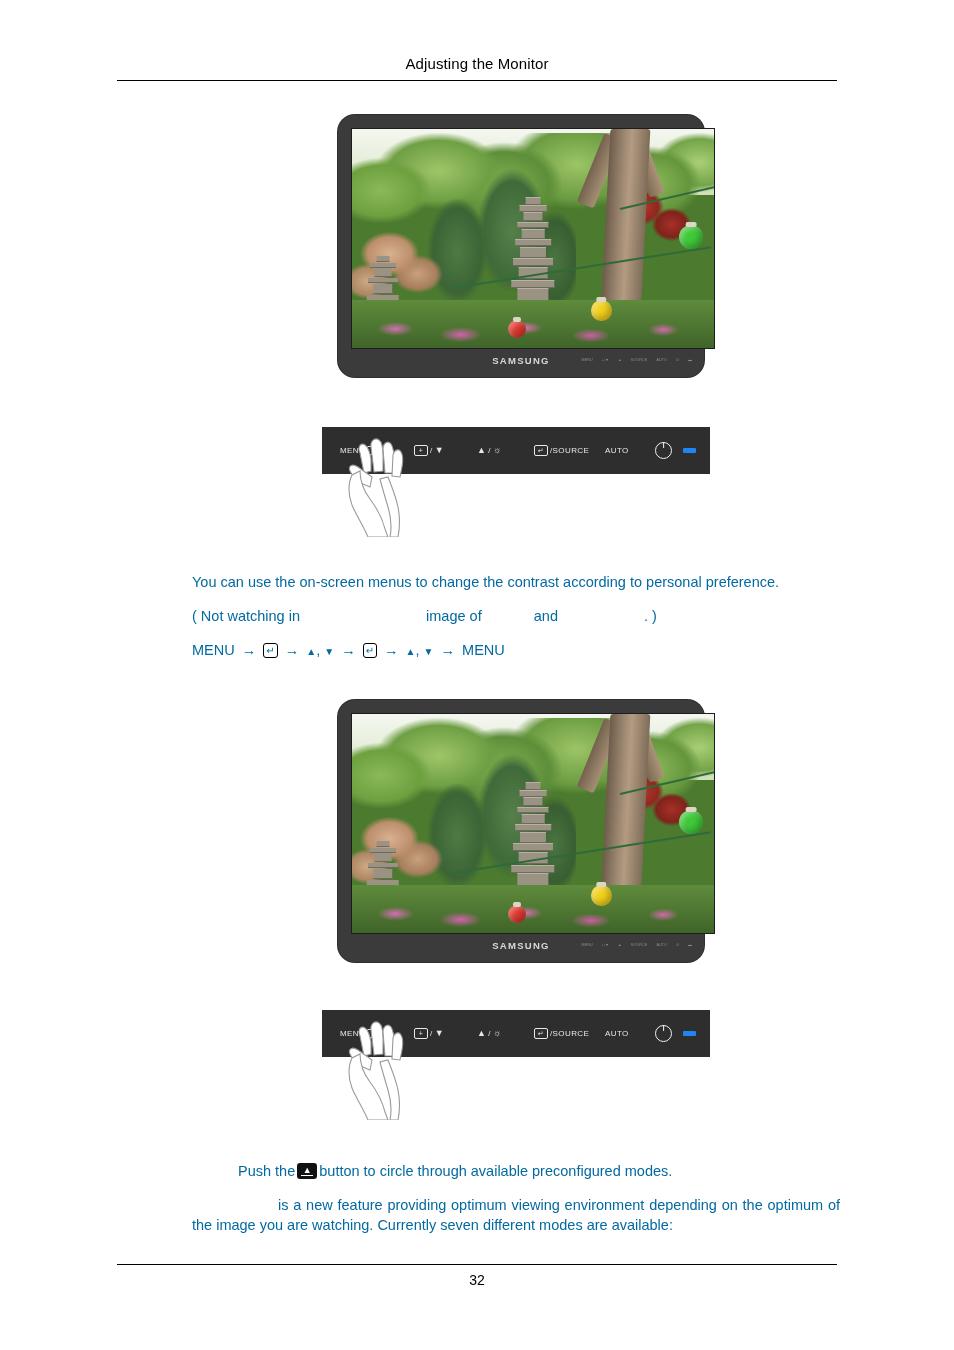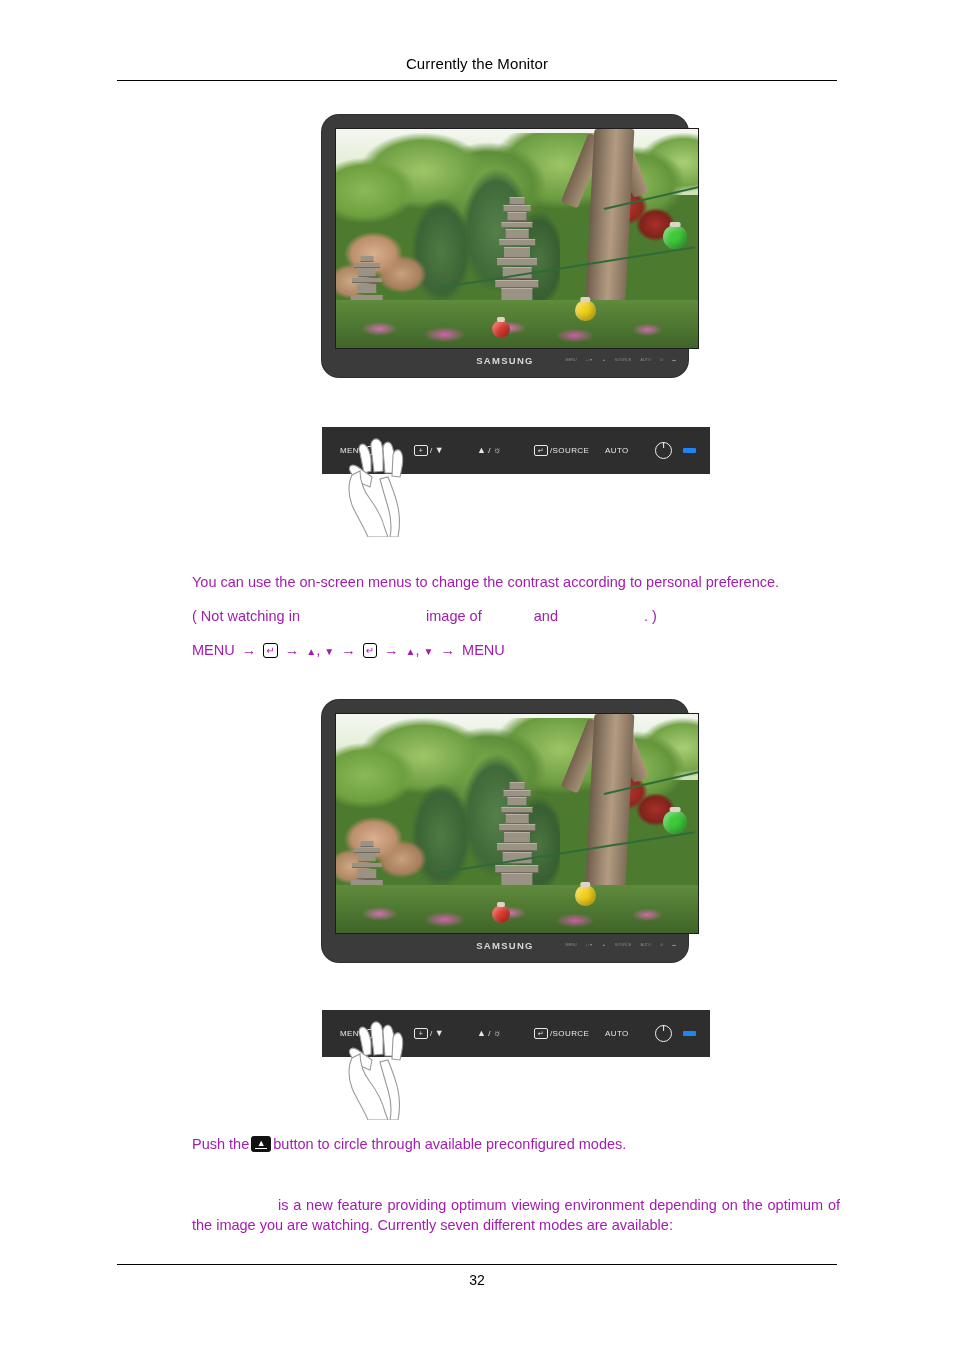--- a/index.html
+++ b/index.html
@@ -41,20 +41,21 @@
   .rule-bottom { top: 1264px; }
 
   
   .monitor {
     position: absolute;
     width: 366px;
     height: 262px;
     background: #3b3b3b;
     border-radius: 17px;
     box-shadow: 0 0 0 1px #2e2e2e;
+    margin-left: 16px;
   }
   .monitor-screen {
     position: absolute;
     left: 13px;
     top: 13px;
     width: 364px;
     height: 221px;
     overflow: hidden;
     background: #4c7a2e;
     border: 1px solid #1d1d1d;
@@ -304,21 +305,21 @@
     pointer-events: none;
   }
 
   
   .body-text {
     position: absolute;
     left: 192px;
     width: 648px;
     font-size: 14.5px;
     line-height: 20px;
-    color: #a21caf;
+    color: #0369a1;
   }
   .gap-blank { display: inline-block; }
   .sym {
     display: inline-block;
     border: 1.4px solid #000;
     border-radius: 3px;
     padding: 0 2px;
     font-size: 10px;
     line-height: 13px;
     vertical-align: 1px;
@@ -362,21 +363,21 @@
     top: 1272px;
     width: 720px;
     text-align: center;
     font-size: 14px;
   }
 </style>
 </head>
 <body>
 
 <div class="page-header">
-  <span class="title">Currently the Monitor</span>
+  <span class="title">Adjusting the Monitor</span>
 </div>
 <div class="rule rule-top"></div>
 
 <div class="monitor" style="left:322px; top:115px;">
   <div class="monitor-screen">
     <div class="scene">
       <div class="sky"></div>
       <div class="canopy-far"></div>
       <div class="conifer-mid"></div>
       <div class="maple-left"></div>
@@ -622,21 +623,21 @@
       <path d="M41 14 C40 8 45 4 49 7 C52 9 53 16 53 22 L53 38 L44 39 Z"></path>
       <path d="M53 16 C53 10 58 7 61 11 C63 14 64 20 64 26 L63 40 L55 40 Z"></path>
       <path d="M63 22 C64 17 69 15 71 19 C73 22 73 28 72 34 L70 44 L62 43 Z"></path>
       <path d="M28 34 C22 30 18 33 20 38 C22 43 28 48 33 51 L40 54 L42 44 Z"></path>
       <path d="M30 38 C30 48 34 58 40 66 C46 74 52 84 55 96 L58 104 L38 104 C33 92 26 82 22 72 C18 62 18 50 22 42 Z"></path>
       <path d="M58 44 C62 54 66 64 68 74 C70 84 70 94 68 104 L60 104 C62 94 61 84 58 74 C55 64 52 54 50 46 Z"></path>
     </g>
   </svg>
 </div>
 
-<div class="body-text" style="top:1134px;">
+<div class="body-text" style="top:1161px;margin-left:46px;">
   <span>Push the</span><span class="push-icon"></span><span>button to circle through available preconfigured modes.</span>
 </div>
 
 <div class="body-text justified" style="top:1195px;">
   <span class="indent-blank"></span><span>is a new feature providing optimum viewing environment depending on the optimum of the image you are watching. Currently seven different modes are available:</span>
 </div>
 
 <div class="rule rule-bottom"></div>
 <div class="page-number">32</div>
 

